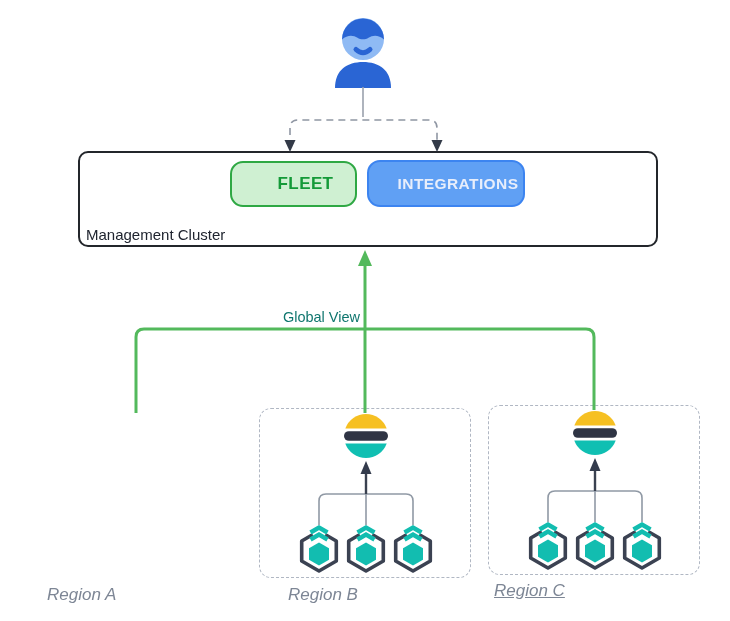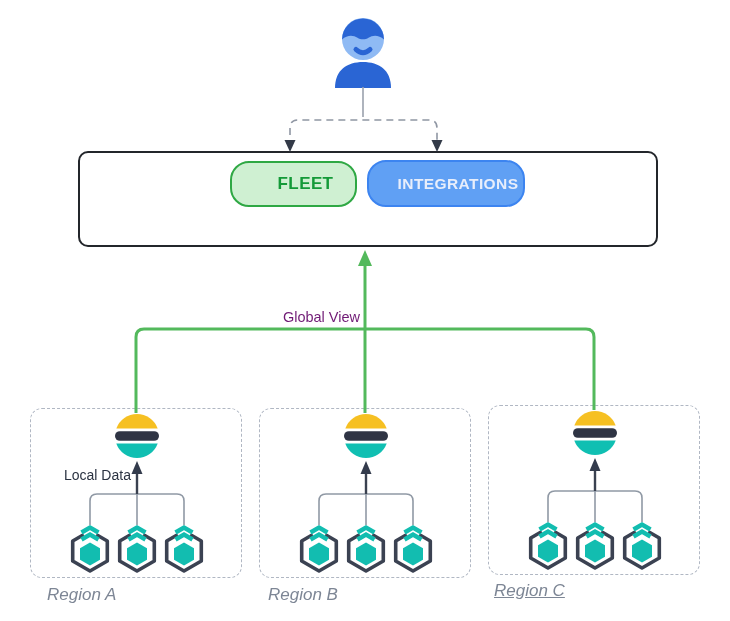--- a/index.html
+++ b/index.html
@@ -10,54 +10,54 @@
   .abs{position:absolute;}
   
   .mgmt-box{
     left:78px;top:151px;width:580px;height:96px;box-sizing:border-box;
     border:2px solid #23262b;border-radius:10px;background:#ffffff;
   }
   .mgmt-label{
     position:absolute;left:6px;bottom:2px;font-size:15px;color:#202530;
   }
   .btn{
-    position:absolute;box-sizing:border-box;border-radius:19px;
+    position:absolute;box-sizing:border-box;border-radius:13px;
     display:flex;align-items:center;justify-content:center;
     font-weight:bold;letter-spacing:.4px;cursor:pointer;padding-left:24px;
   }
   .btn-fleet{
     left:150px;top:8px;width:127px;height:46px;
     background:#cff0d2;border:2px solid #2fa844;color:#149a38;font-size:17px;
   }
   .btn-integrations{
     left:287px;top:7px;width:158px;height:47px;
     background:#60a0f4;border:2px solid #3c84f0;color:#e8eefb;font-size:15.5px;
   }
   
   .global-view-label{
     left:270px;top:309px;width:90px;text-align:right;
-    font-size:14.5px;color:#701a75;
+    font-size:14.5px;color:#0f766e;
   }
   .local-data-label{
     position:absolute;left:33px;top:58px;font-size:14px;color:#2b3342;
   }
   
   .region{
     position:absolute;width:212px;height:170px;box-sizing:border-box;
     border:1.5px dashed #b0b7c3;border-radius:12px;background:transparent;
   }
   .region-a{left:30px;top:408px;}
   .region-b{left:259px;top:408px;}
   .region-c{left:488px;top:405px;}
   .region svg.links{position:absolute;left:0;top:0;}
   .region-label{
     font-style:italic;font-size:17px;color:#7d8695;
   }
   .rl-a{left:47px;top:585px;}
-  .rl-b{left:268px;top:585px;}
+  .rl-b{left:288px;top:585px;}
   .rl-c{left:494px;top:581px;text-decoration:underline;}
   .layer{left:0;top:0;pointer-events:none;}
 </style>
 </head>
 <body>
 
 <div class="canvas">
 
   <svg width="0" height="0" style="position:absolute" aria-hidden="true">
     <defs>
@@ -87,32 +87,23 @@
   <svg class="abs" style="left:327px;top:12px" width="72" height="78" viewBox="0 0 72 78">
     <circle cx="36" cy="27" r="21" fill="#8fbaf4"></circle>
     <path d="M15,27.5 A21,21 0 0 1 57,27.5 C52,23 46,22.8 41.5,25.8 C38.5,27.8 33.5,27.8 30.5,25.8 C26,22.8 20,23 15,27.5 Z" fill="#2a65d4"></path>
     <path d="M29,37.5 Q36,44 43,37.5" fill="none" stroke="#2a65d4" stroke-width="5" stroke-linecap="round"></path>
     <path d="M8,76 C8,58 20,50 36,50 C52,50 64,58 64,76 Z" fill="#2a65d4"></path>
   </svg>
 
   <div class="abs mgmt-box">
     <div class="btn btn-fleet">FLEET</div>
     <div class="btn btn-integrations">INTEGRATIONS</div>
+    <div class="mgmt-label">Management Cluster</div>
   </div>
 
-  <div class="region region-a">
-    <svg class="links" width="212" height="170" viewBox="0 0 212 170">
-      <use href="#region-links"></use>
-      <use href="#es-logo" x="83" y="4"></use>
-      <use href="#agent-icon" x="35" y="112"></use>
-      <use href="#agent-icon" x="82" y="112"></use>
-      <use href="#agent-icon" x="129" y="112"></use>
-    </svg>
-    <div class="local-data-label">Local Data</div>
-  </div>
 
   <div class="region region-b">
     <svg class="links" width="212" height="170" viewBox="0 0 212 170">
       <use href="#region-links"></use>
       <use href="#es-logo" x="83" y="4"></use>
       <use href="#agent-icon" x="35" y="112"></use>
       <use href="#agent-icon" x="82" y="112"></use>
       <use href="#agent-icon" x="129" y="112"></use>
     </svg>
   </div>

